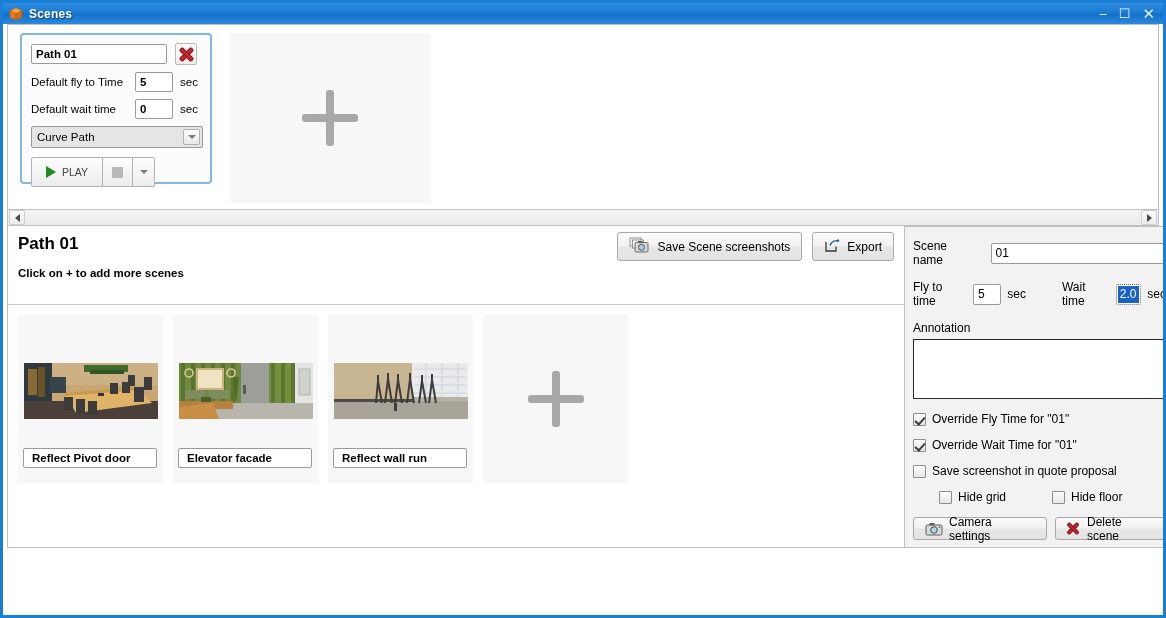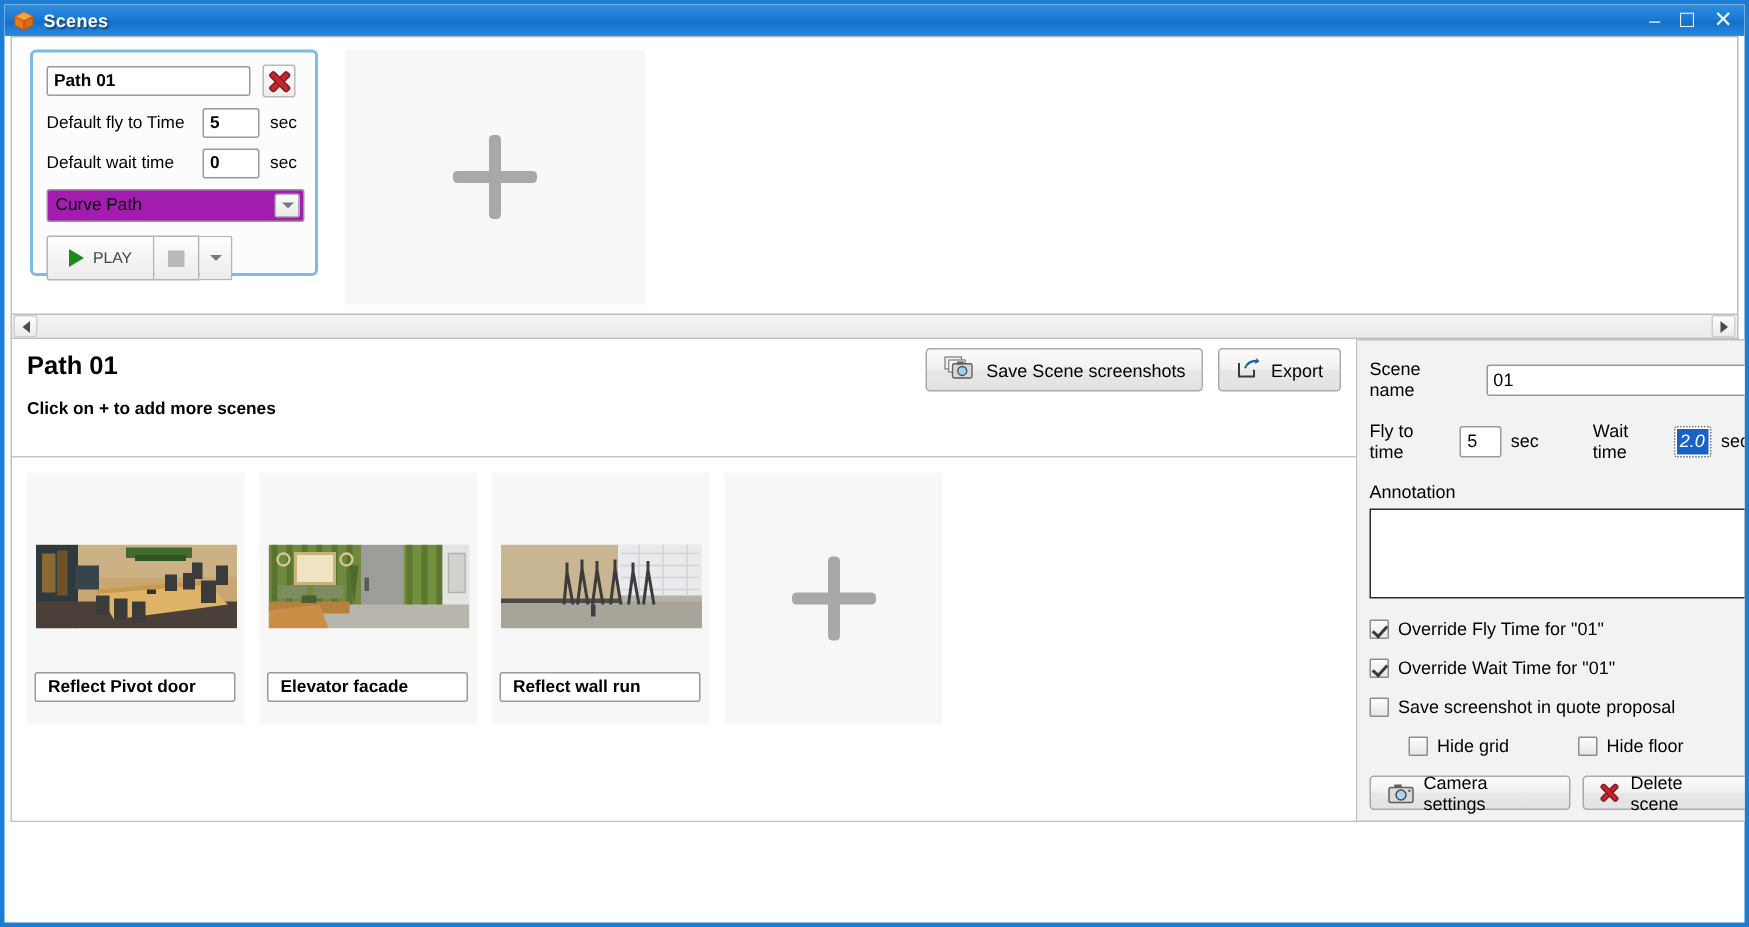--- a/index.html
+++ b/index.html
@@ -110,21 +110,21 @@
     display:flex; align-items:center; justify-content:center;
     cursor:default;
   }
   .pc-lab { width:104px; font-size:11.5px; }
   .pc-num { width:38px; }
   .pc-sec { margin-left:7px; font-size:11.5px; }
 
   .sel-box {
     width:172px; height:22px; margin-top:2px;
     border:1px solid #9a9a9a; border-radius:2px;
-    background:#a21caf;
+    background:#e5e5e5;
     display:flex; align-items:center;
     font-size:11.5px; padding-left:5px;
     position:relative;
   }
   .sel-arrow {
     position:absolute; right:2px; top:2px;
     width:17px; height:16px;
     border:1px solid #b0b0b0; border-radius:2px;
     background:linear-gradient(to bottom,#fbfbfb,#e9e9e9);
     display:flex; align-items:center; justify-content:center;
@@ -254,21 +254,21 @@
   #scene-name-input { width:180px; margin-left:12px; }
   #flyto-input { width:30px; margin-left:10px; }
   #wait-input {
     width:28px; margin-left:9px;
     background:#fff; position:relative;
     padding:0; justify-content:flex-start;
     border:1px dotted #6a6a6a;
   }
   #wait-input .selv {
     background:#1862c6; color:#fff; padding:0 2px; font-size:12px;
-    width:100%; height:17px; display:flex; align-items:center; margin:1px;font-style:italic;
+    width:100%; height:17px; display:flex; align-items:center; margin:1px;
   }
   .unit { margin-left:6px; font-size:12px; }
   .rp-lab2 { margin-left:36px; font-size:12px; }
 
   #annot-label { font-size:12px; margin-bottom:4px; }
   #annot-box {
     width:251px; height:60px;
     border:1px solid #2b2b2b; background:#fff;
     margin-bottom:13px;
   }

